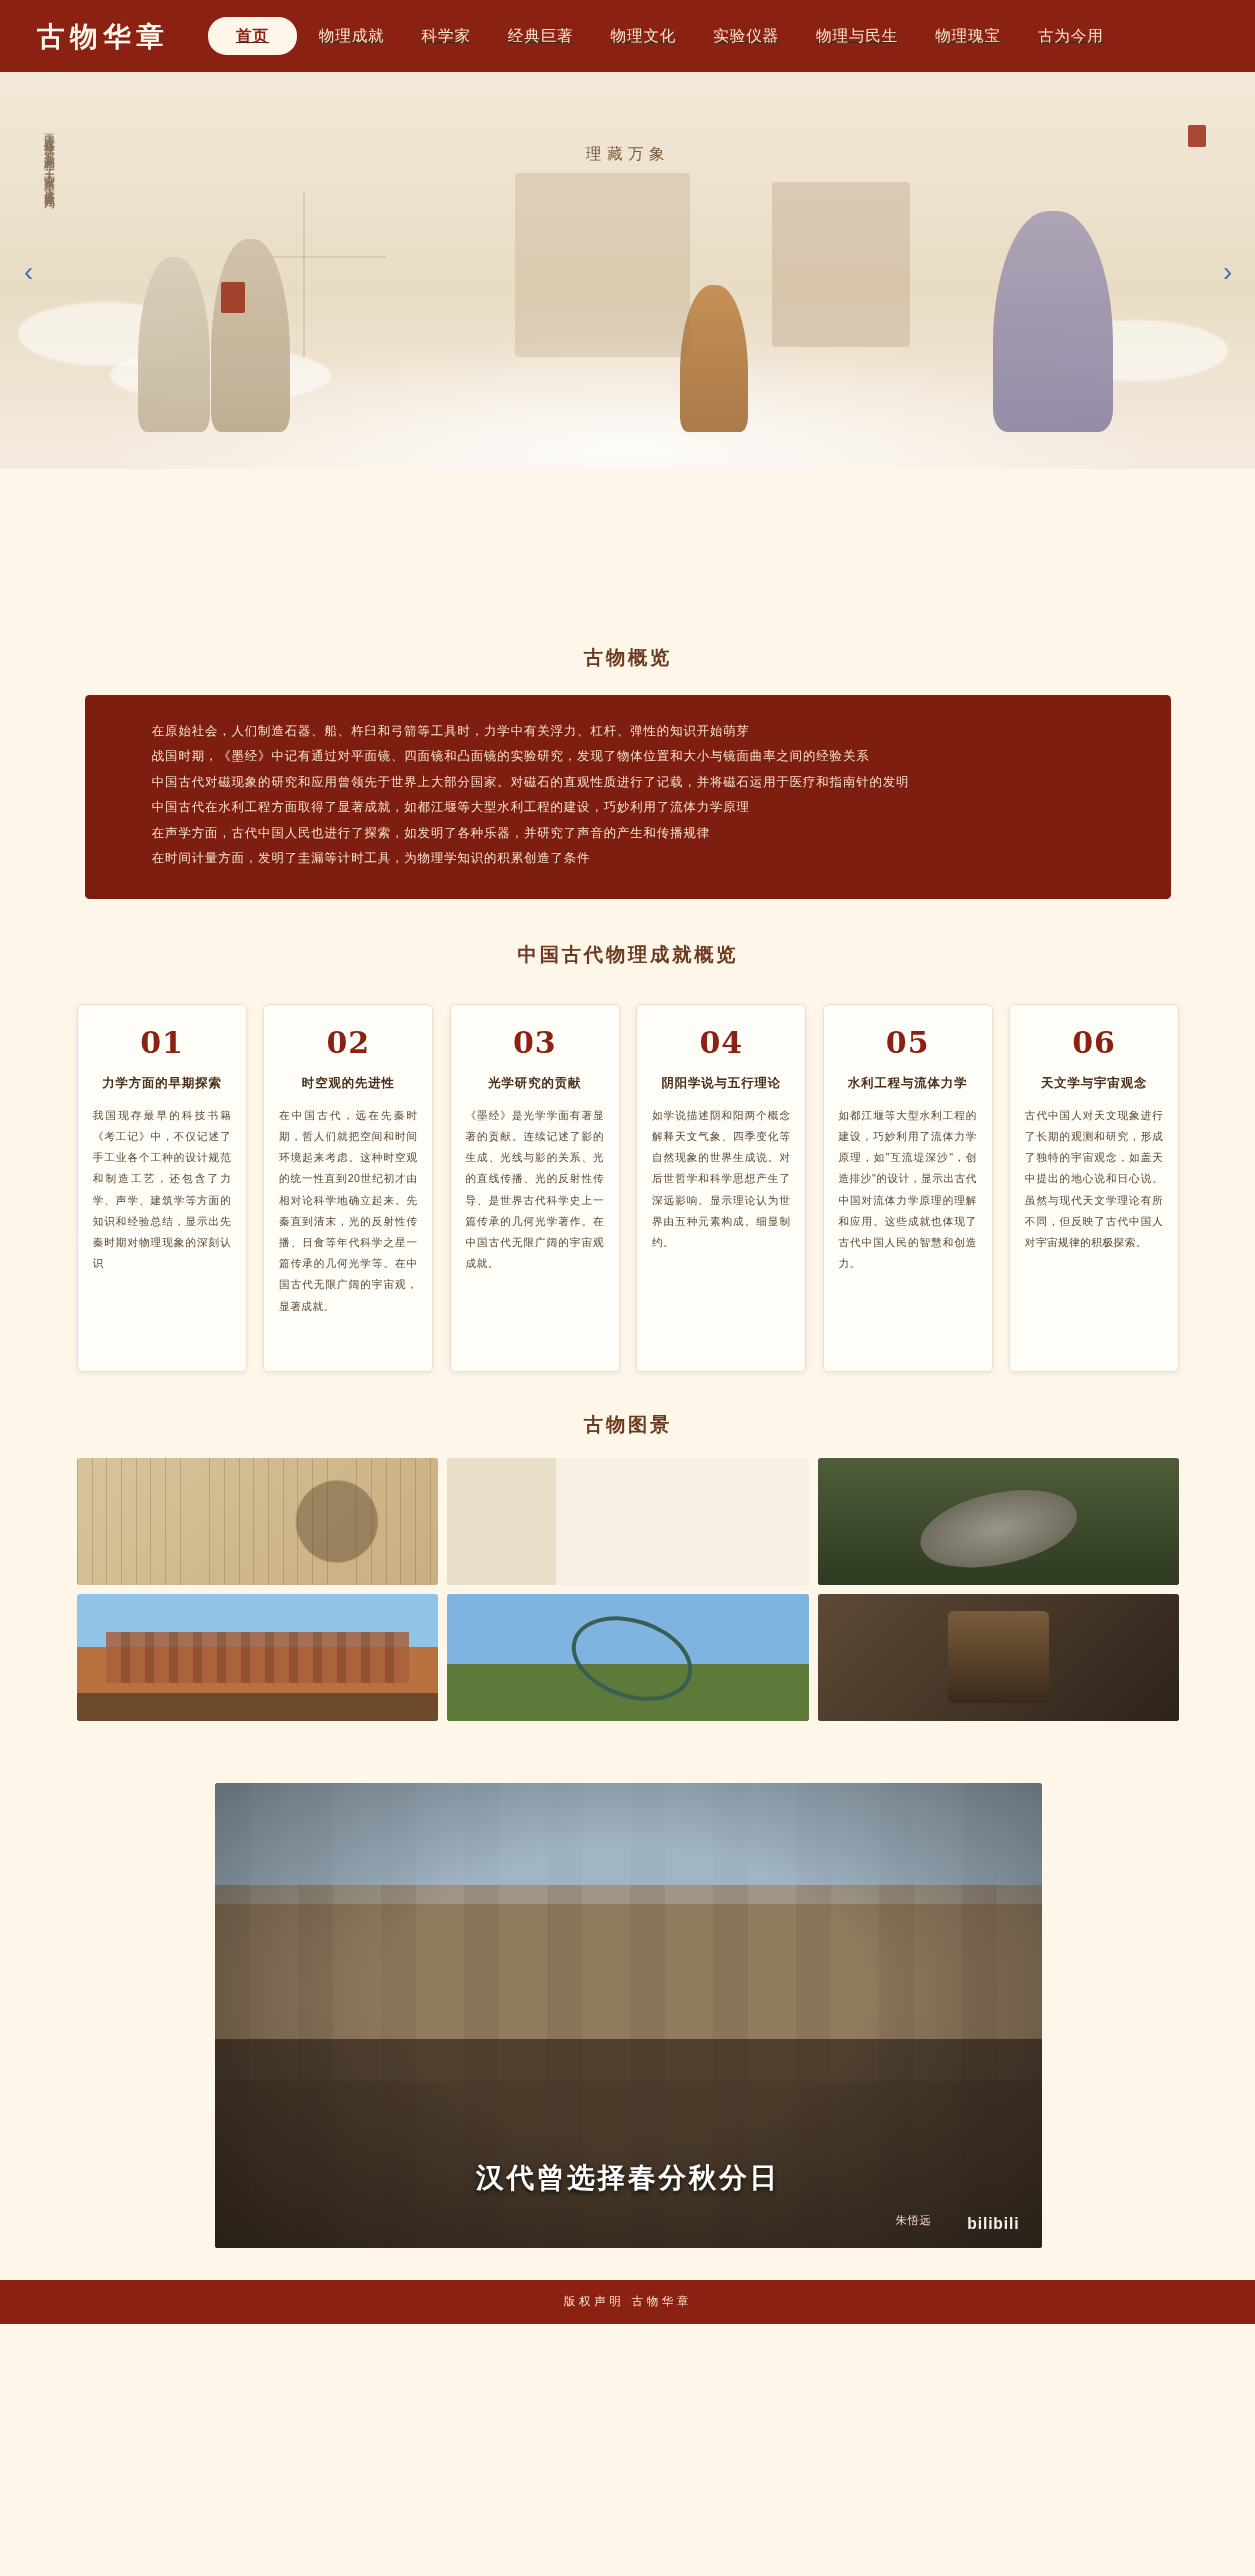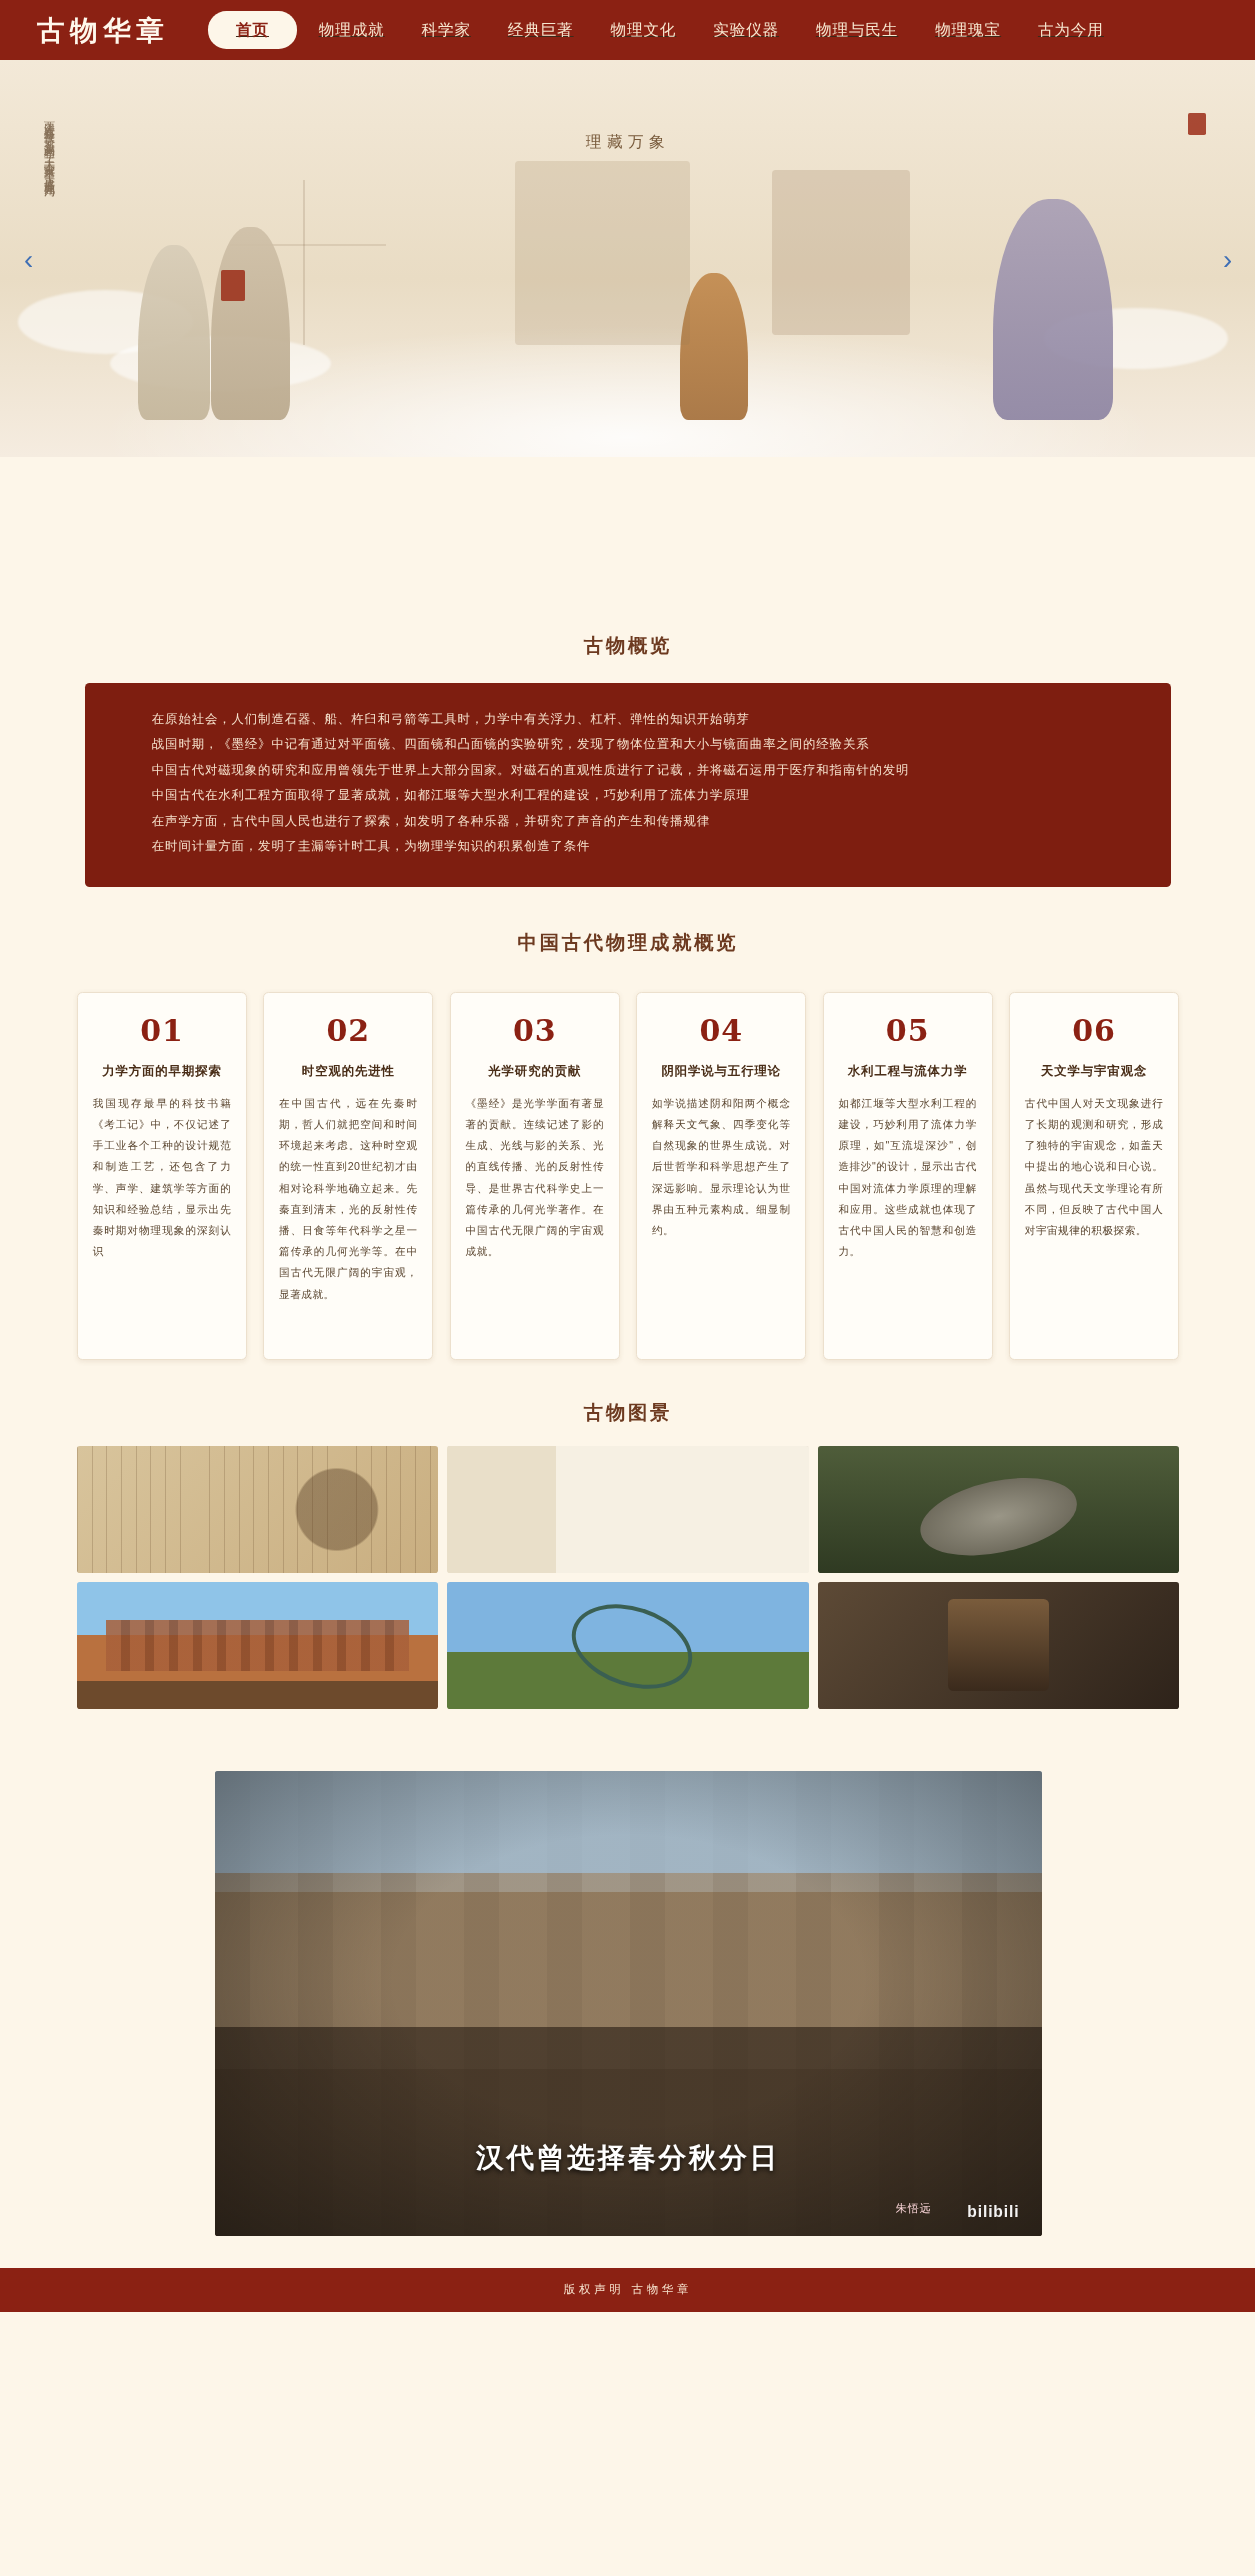--- a/index.html
+++ b/index.html
@@ -7,21 +7,21 @@
   html, body { margin:0; padding:0; }
   body {
     width:1256px;
     background:#fdf6e9;
     font-family:"Liberation Sans","DejaVu Sans",sans-serif;
     color:#3a2a1a;
   }
 
   
   .navbar {
-    height:60px;
+    height:72px;
     background:#8b2113;
     display:flex;
     align-items:center;
     padding:0 37px;
     position:relative;
   }
   .brand {
     color:#fff8ec;
     font-size:27.6px;
     font-weight:bold;
@@ -250,21 +250,21 @@
       linear-gradient(180deg, rgba(160,180,195,.9) 0 22%, rgba(150,125,95,.6) 22% 55%, rgba(70,55,40,.85) 55% 100%),
       repeating-linear-gradient(90deg, rgba(60,45,30,.25) 0 35px, rgba(110,85,60,.12) 35px 83px);
   }
   .video-wrap .vignette {
     position:absolute; inset:0;
     background:radial-gradient(ellipse at 50% 45%, rgba(0,0,0,0) 40%, rgba(0,0,0,.45) 100%);
   }
   .video-sub {
     position:absolute;
     left:0; right:0;
-    bottom:60px;
+    bottom:52px;
     text-align:center;
     color:#fff;
     font-size:27.6px;
     letter-spacing:2.8px;
     font-weight:bold;
     text-shadow:0 1.8px 5.5px rgba(0,0,0,.8);
     font-family:"DejaVu Serif","Liberation Serif",serif;
   }
   .video-author {
     position:absolute;

